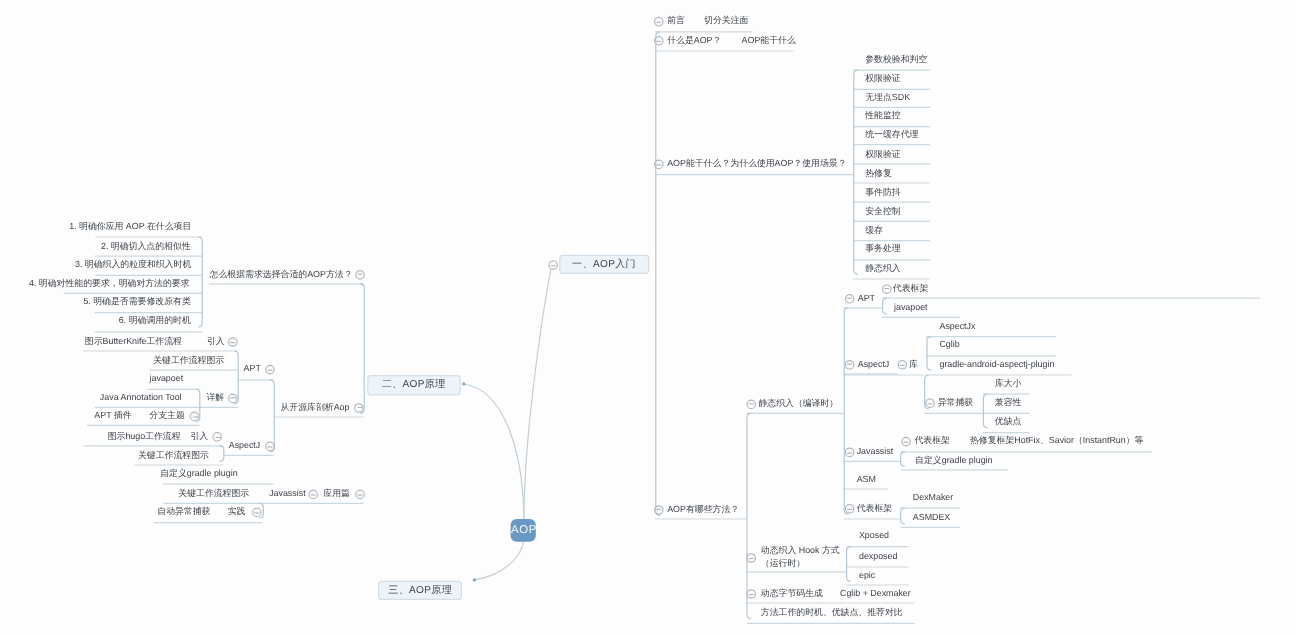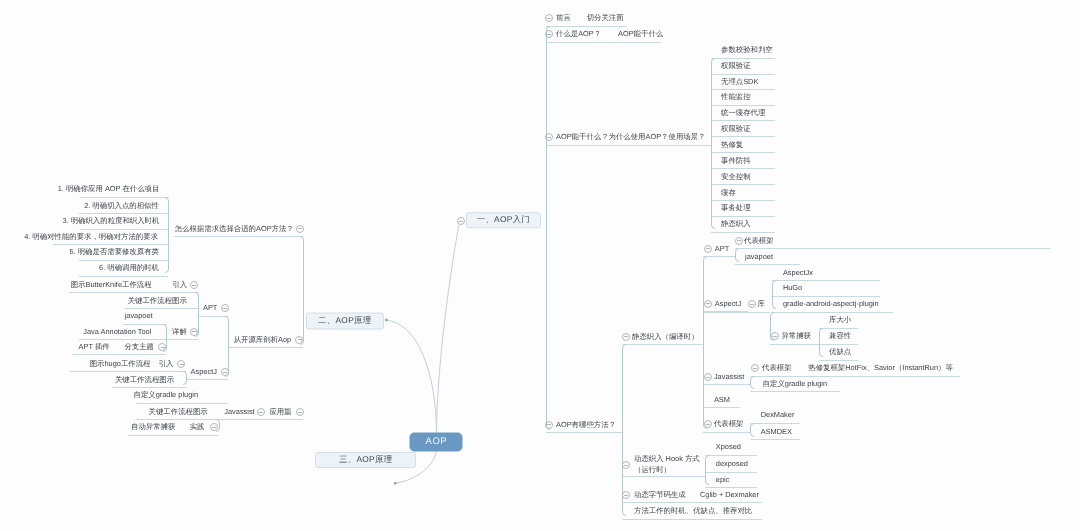--- a/index.html
+++ b/index.html
@@ -155,21 +155,21 @@
 <div class="nd" style="left:714.8px;top:248.5px">APT</div>
 <div class="nd" style="left:714.8px;top:303.6px">AspectJ</div>
 <div class="nd" style="left:713.9px;top:376.9px">Javassist</div>
 <div class="nd" style="left:713.9px;top:399.5px">ASM</div>
 <div class="nd" style="left:713.9px;top:424.2px">代表框架</div>
 <div class="nd" style="left:744px;top:240.5px">代表框架</div>
 <div class="nd" style="left:745px;top:256.5px">javapoet</div>
 <div class="nd" style="left:757.5px;top:304.2px">库</div>
 <div class="nd" style="left:781.4px;top:335.9px">异常捕获</div>
 <div class="nd" style="left:782.9px;top:272.8px">AspectJx</div>
-<div class="nd" style="left:782.9px;top:288.2px">HuGo</div>
+<div class="nd" style="left:782.9px;top:288.2px">Cglib</div>
 <div class="nd" style="left:782.9px;top:304.2px">gradle-android-aspectj-plugin</div>
 <div class="nd" style="left:829px;top:320.0px">库大小</div>
 <div class="nd" style="left:829px;top:336.0px">兼容性</div>
 <div class="nd" style="left:829px;top:352.2px">优缺点</div>
 <div class="nd" style="left:762px;top:368.1px">代表框架</div>
 <div class="nd" style="left:808.3px;top:368.1px">热修复框架HotFix、Savior（InstantRun）等</div>
 <div class="nd" style="left:762.6px;top:383.7px">自定义gradle plugin</div>
 <div class="nd" style="left:760.7px;top:415.2px">DexMaker</div>
 <div class="nd" style="left:760.7px;top:431.6px">ASMDEX</div>
 <div class="nd ra" style="left:159.4px;top:189.2px">1. 明确你应用 AOP 在什么项目</div>
@@ -198,24 +198,24 @@
 <div class="nd ra" style="left:291.6px;top:411.8px">应用篇</div>
 <div class="nd ra" style="left:207.7px;top:411.8px">关键工作流程图示</div>
 <div class="nd ra" style="left:204.5px;top:427.3px">实践</div>
 <div class="nd ra" style="left:175.4px;top:427.3px">自动异常捕获</div>
 <div class="bnode" style="left:465.6px;top:220.25px;width:75.6px;height:15.5px">
       <span>一、AOP入门</span>
     </div>
 <div class="bnode" style="left:306.0px;top:320.5px;width:77.5px;height:17.0px">
       <span>二、AOP原理</span>
     </div>
-<div class="bnode" style="left:315.2px;top:460px;width:101px;height:16.0px">
+<div class="bnode" style="left:315.2px;top:492px;width:70px;height:16.0px">
       <span>三、AOP原理</span>
     </div>
-<div class="root-node" style="left:436.34999999999997px;top:441.5px;width:53px;height:19.0px">
+<div class="root-node" style="left:436.34999999999997px;top:441.5px;width:21px;height:19.0px">
       <span>AOP</span>
     </div>
 <div class="circ" style="left:548.9px;top:18.2px">
       <i></i>
     </div>
 <div class="circ" style="left:548.9px;top:33.9px">
       <i></i>
     </div>
 <div class="circ" style="left:548.9px;top:137.3px">
       <i></i>

